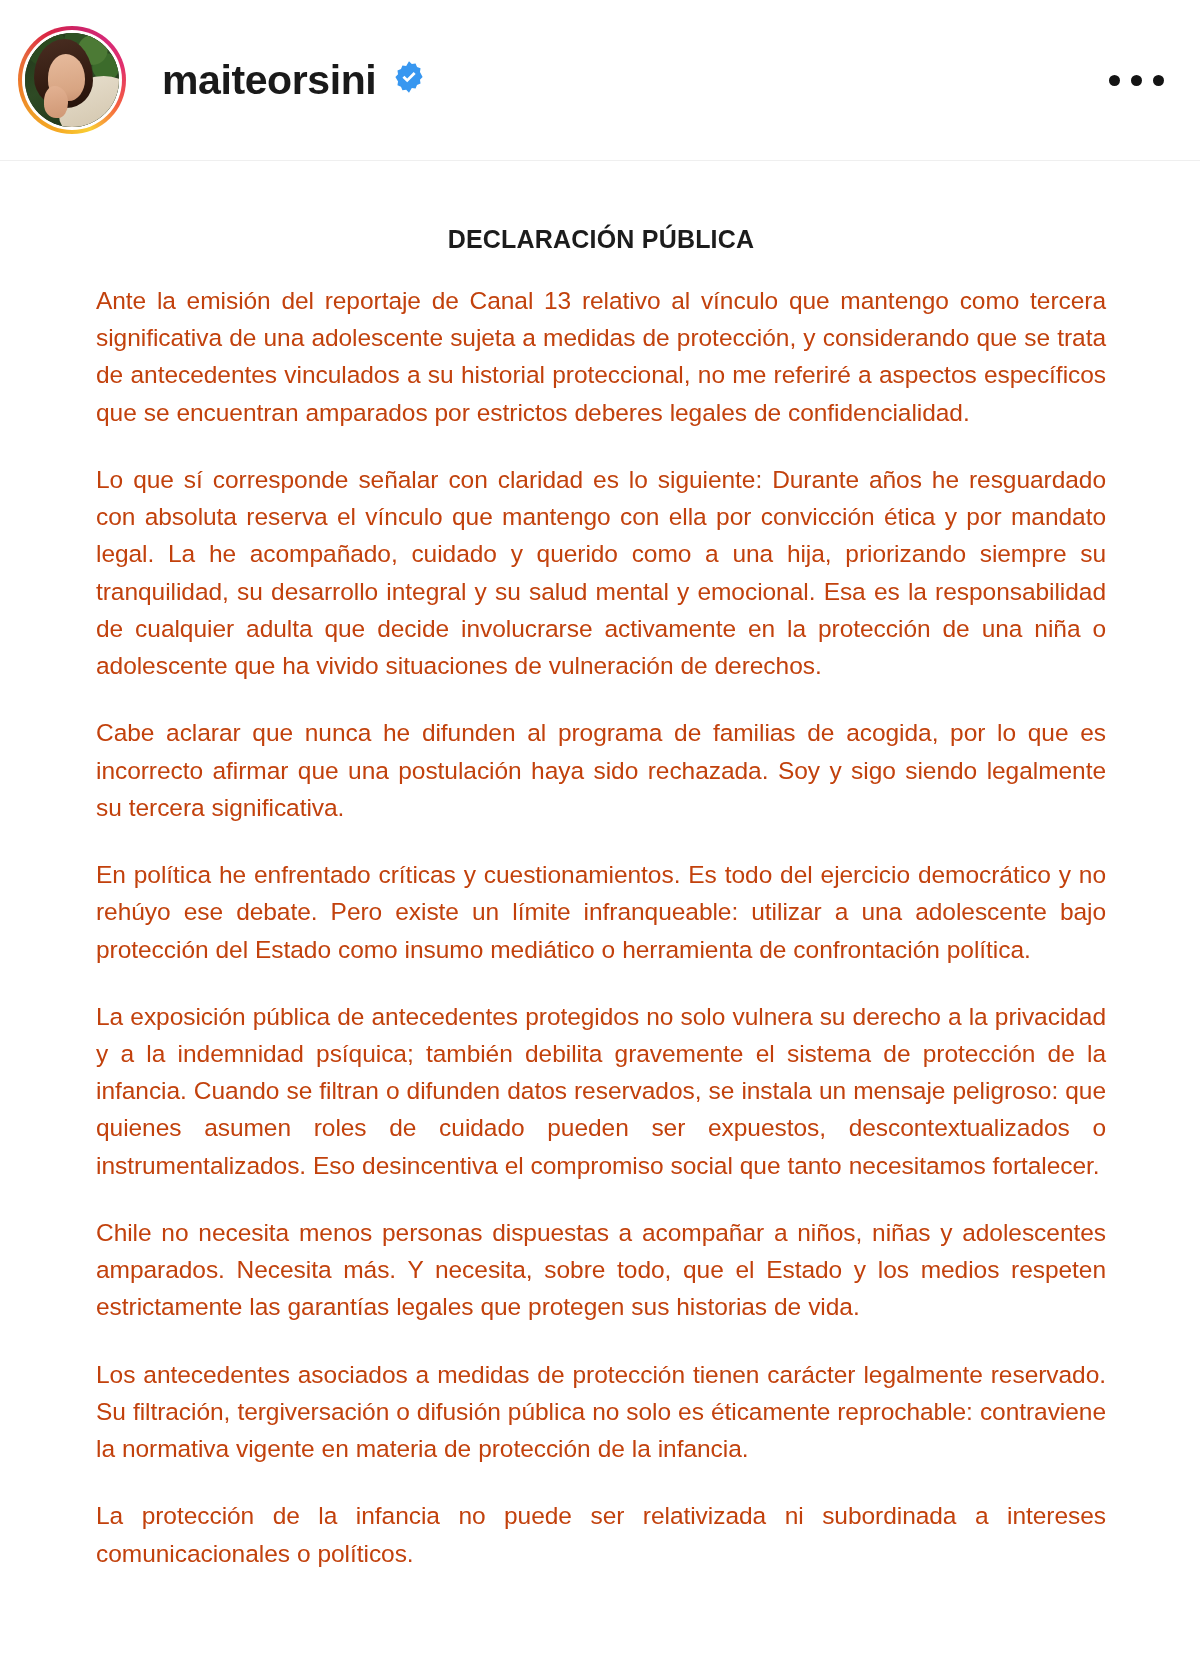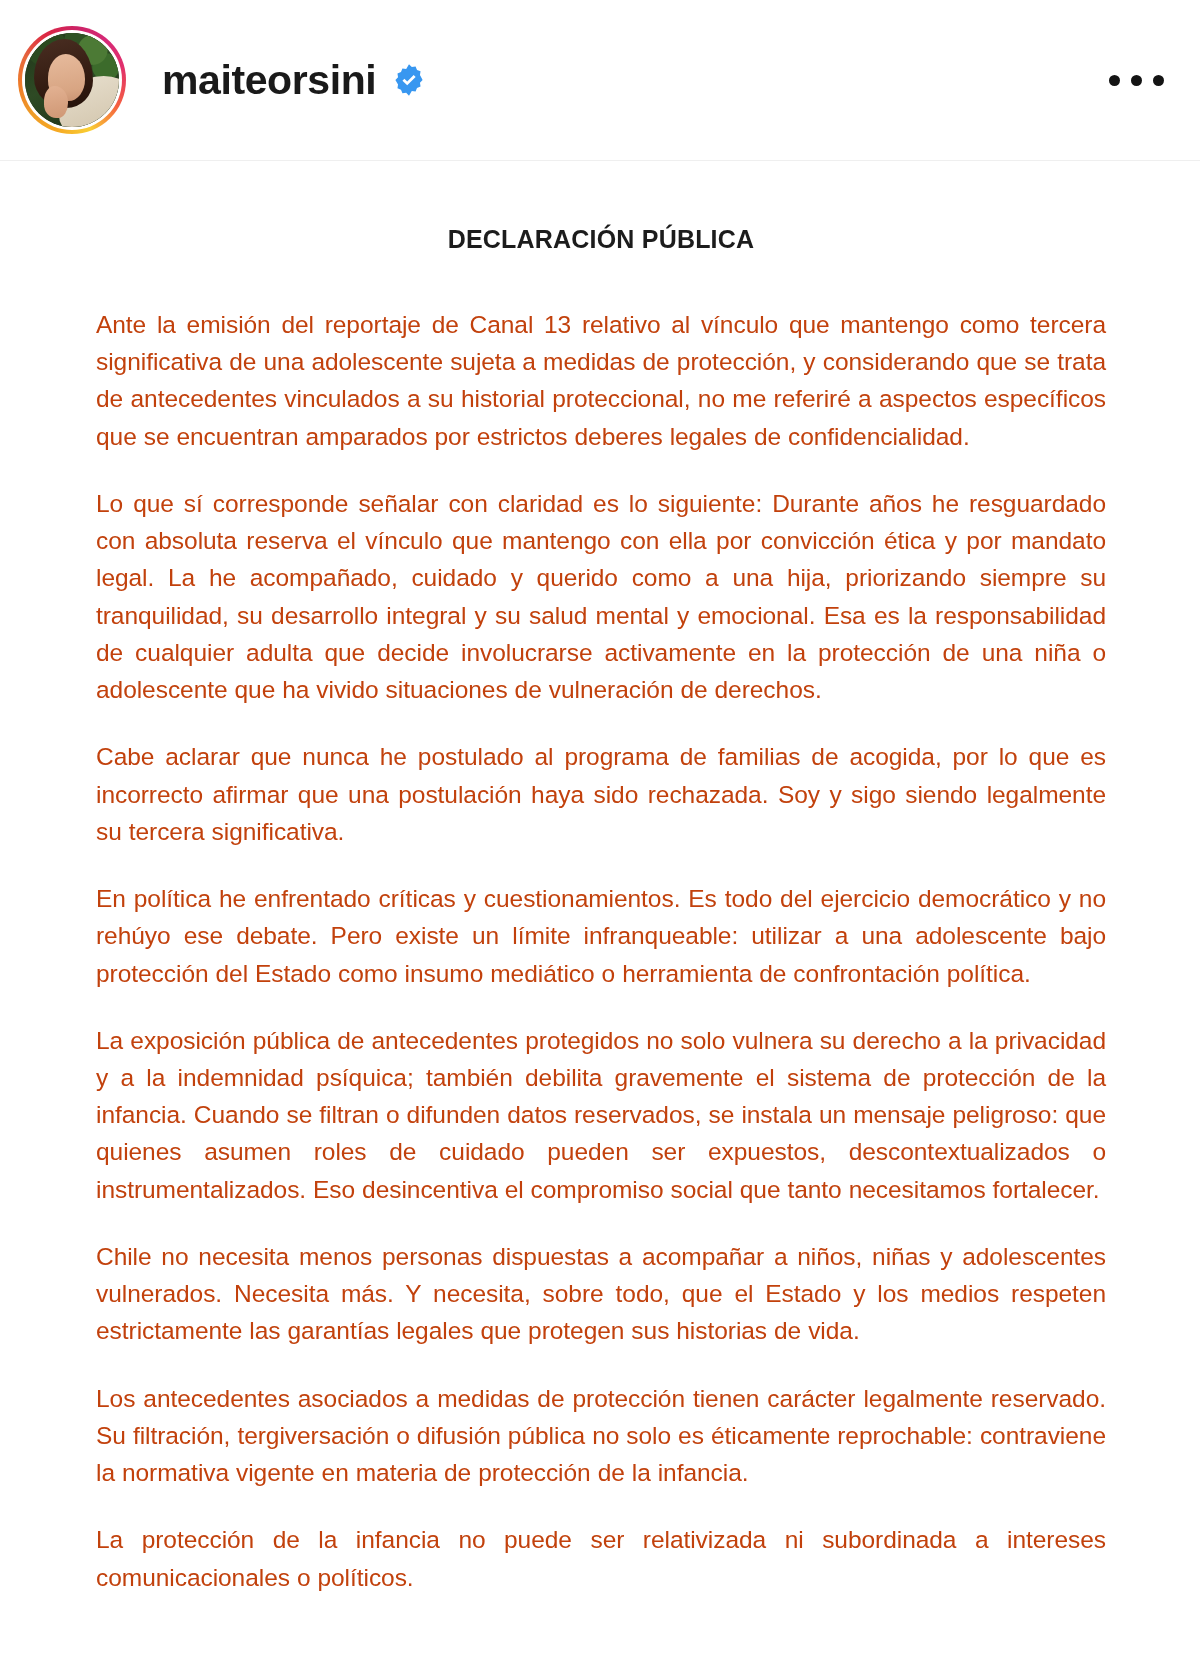--- a/index.html
+++ b/index.html
@@ -114,21 +114,21 @@
     left: 20%;
     top: 56%;
     width: 26%;
     height: 34%;
     background: linear-gradient(170deg, #e3b293 0%, #cf9774 100%);
     border-radius: 44% 56% 40% 50% / 48% 52% 48% 44%;
   }
 
   .username-block {
     display: flex;
-    align-items: center;
+    align-items: flex-start;
     margin-left: 36px;
     gap: 16px;
   }
 
   .username {
     font-size: 41px;
     font-weight: 700;
     color: #1a1a1a;
     letter-spacing: -0.4px;
     line-height: 1;
@@ -169,21 +169,21 @@
     margin: 0 auto;
     padding-left: 2px;
   }
 
   .doc-title {
     text-align: center;
     font-size: 25px;
     font-weight: 700;
     color: #1c1c1c;
     letter-spacing: 0.2px;
-    margin-bottom: 52px;
+    margin-bottom: 28px;
   }
 
   .doc-paragraph {
     font-size: 24.5px;
     line-height: 1.52;
     color: #c2410c;
     text-align: justify;
     text-justify: inter-word;
     margin-bottom: 30px;
     letter-spacing: -0.05px;
@@ -229,22 +229,22 @@
     </div>
 
   </div>
 
   <div class="document">
     <div class="doc-inner">
       <div class="doc-title">DECLARACIÓN PÚBLICA</div>
 
       <p class="doc-paragraph">Ante la emisión del reportaje de Canal 13 relativo al vínculo que mantengo como tercera significativa de una adolescente sujeta a medidas de protección, y considerando que se trata de antecedentes vinculados a su historial proteccional, no me referiré a aspectos específicos que se encuentran amparados por estrictos deberes legales de confidencialidad.</p>
       <p class="doc-paragraph">Lo que sí corresponde señalar con claridad es lo siguiente: Durante años he resguardado con absoluta reserva el vínculo que mantengo con ella por convicción ética y por mandato legal. La he acompañado, cuidado y querido como a una hija, priorizando siempre su tranquilidad, su desarrollo integral y su salud mental y emocional. Esa es la responsabilidad de cualquier adulta que decide involucrarse activamente en la protección de una niña o adolescente que ha vivido situaciones de vulneración de derechos.</p>
-      <p class="doc-paragraph">Cabe aclarar que nunca he postulado al programa de familias de acogida, por lo que es incorrecto afirmar que una postulación haya sido rechazada. Soy y sigo siendo legalmente su tercera significativa.</p>
+      <p class="doc-paragraph">Cabe aclarar que nunca he difunden al programa de familias de acogida, por lo que es incorrecto afirmar que una postulación haya sido rechazada. Soy y sigo siendo legalmente su tercera significativa.</p>
       <p class="doc-paragraph">En política he enfrentado críticas y cuestionamientos. Es todo del ejercicio democrático y no rehúyo ese debate. Pero existe un límite infranqueable: utilizar a una adolescente bajo protección del Estado como insumo mediático o herramienta de confrontación política.</p>
       <p class="doc-paragraph">La exposición pública de antecedentes protegidos no solo vulnera su derecho a la privacidad y a la indemnidad psíquica; también debilita gravemente el sistema de protección de la infancia. Cuando se filtran o difunden datos reservados, se instala un mensaje peligroso: que quienes asumen roles de cuidado pueden ser expuestos, descontextualizados o instrumentalizados. Eso desincentiva el compromiso social que tanto necesitamos fortalecer.</p>
-      <p class="doc-paragraph">Chile no necesita menos personas dispuestas a acompañar a niños, niñas y adolescentes vulnerados. Necesita más. Y necesita, sobre todo, que el Estado y los medios respeten estrictamente las garantías legales que protegen sus historias de vida.</p>
+      <p class="doc-paragraph">Chile no necesita menos personas dispuestas a acompañar a niños, niñas y adolescentes amparados. Necesita más. Y necesita, sobre todo, que el Estado y los medios respeten estrictamente las garantías legales que protegen sus historias de vida.</p>
       <p class="doc-paragraph">Los antecedentes asociados a medidas de protección tienen carácter legalmente reservado. Su filtración, tergiversación o difusión pública no solo es éticamente reprochable: contraviene la normativa vigente en materia de protección de la infancia.</p>
       <p class="doc-paragraph">La protección de la infancia no puede ser relativizada ni subordinada a intereses comunicacionales o políticos.</p>
     </div>
   </div>
 
 </div>
 
 </body></html>

